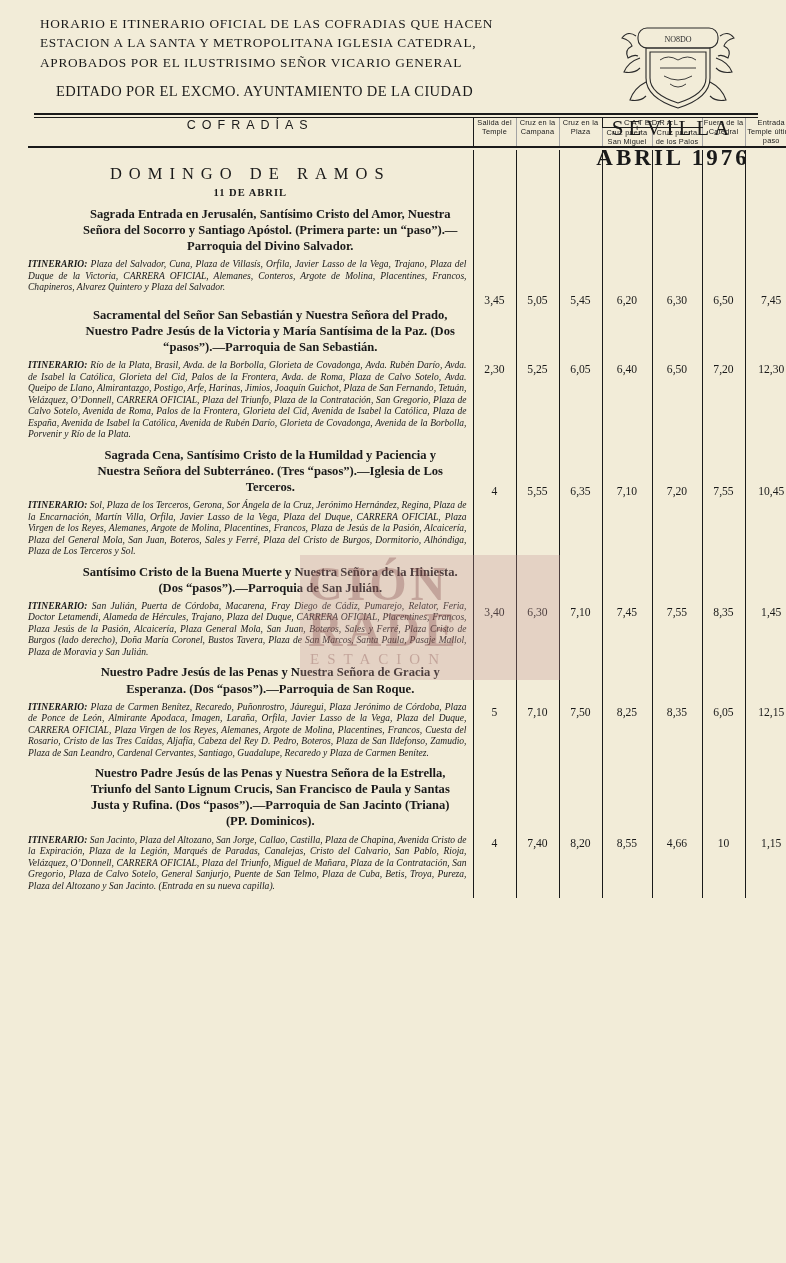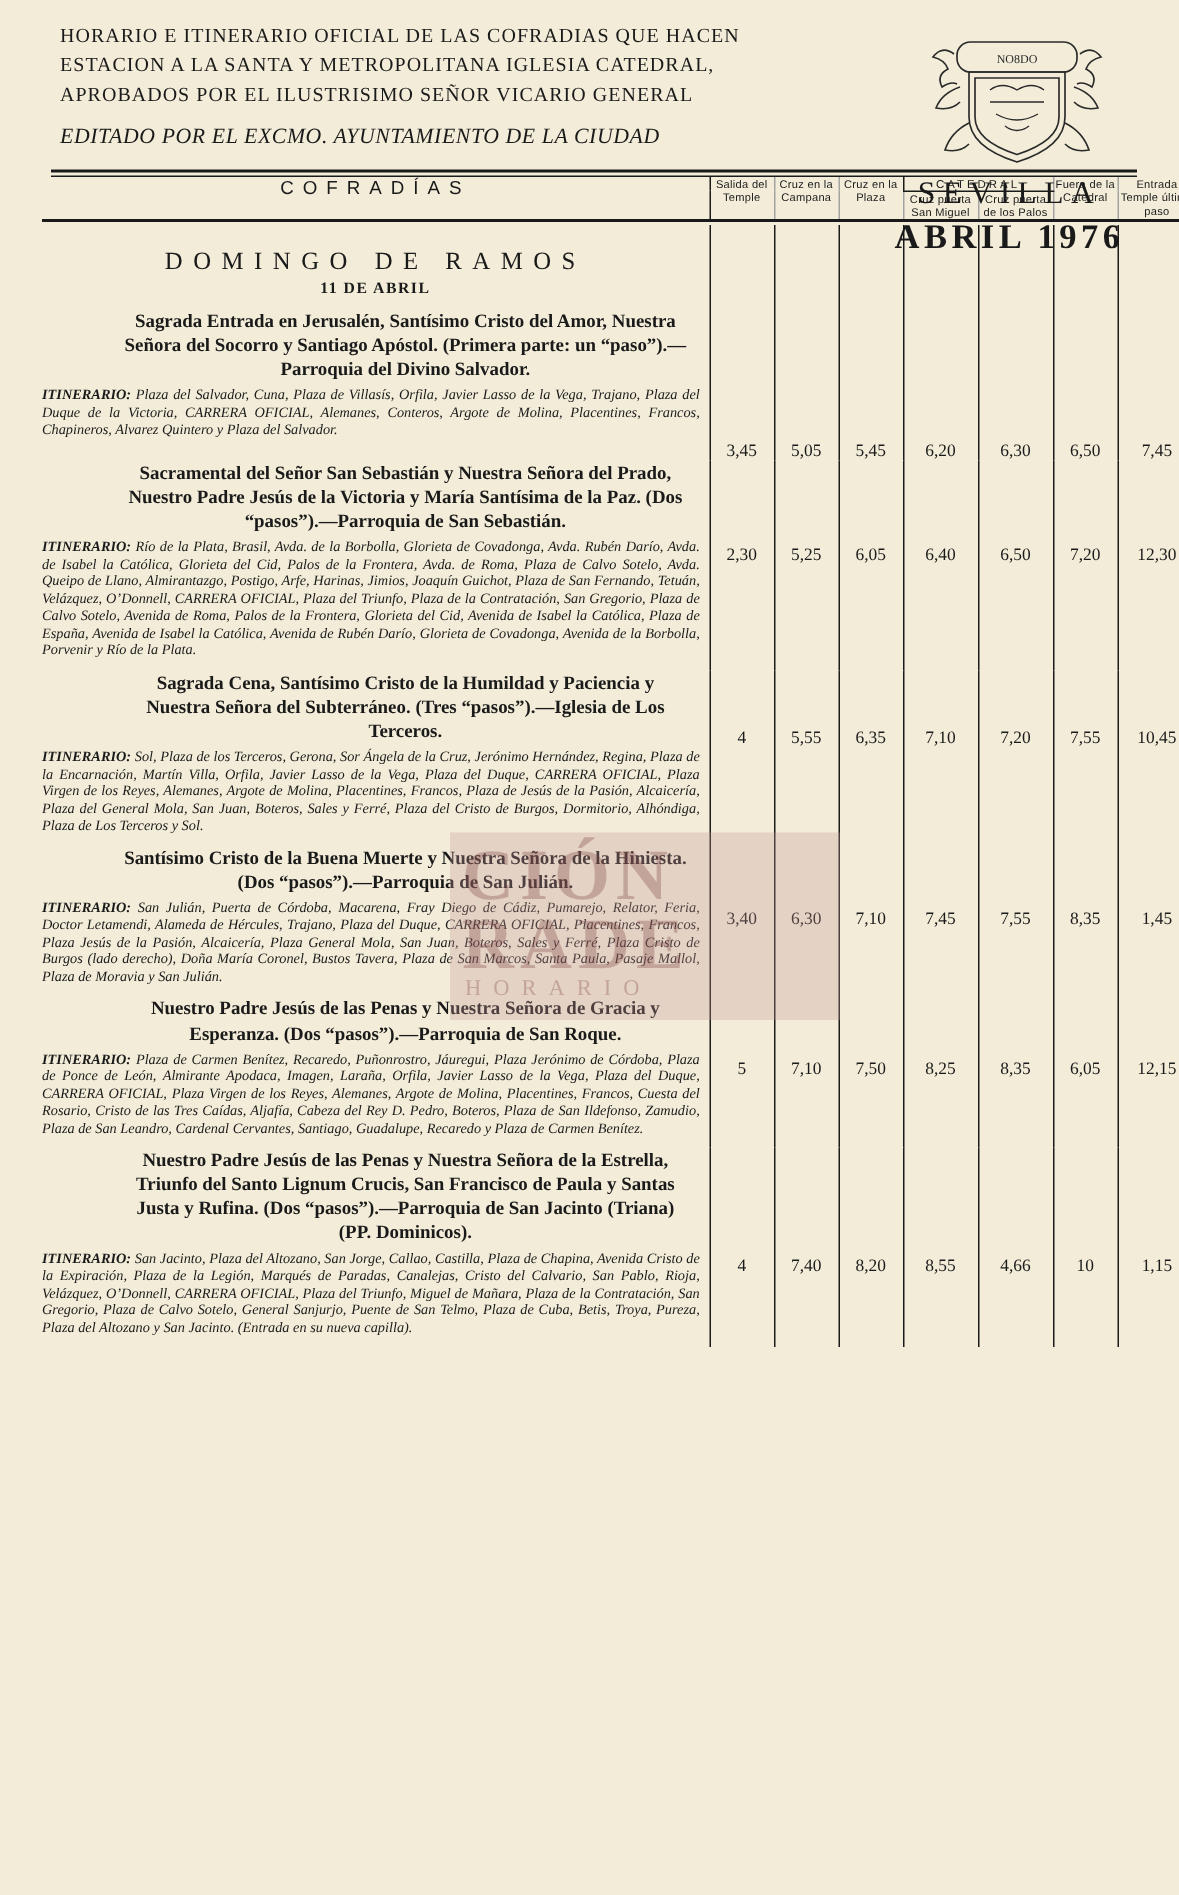--- a/index.html
+++ b/index.html
@@ -62,23 +62,22 @@
     width: 540px;
   }
   .subline {
     font-size: 13.3px;
     letter-spacing: 0.7px;
     line-height: 1.45;
     font-variant: small-caps;
     text-transform: uppercase;
   }
   .edited {
-    margin-left: 12px;
+    margin-left: 28px;
     margin-top: 11px;
-    font-style: italic;
     font-size: 14.5px;
     letter-spacing: 0.4px;
     text-transform: uppercase;
   }
   .city-block {
     position: absolute;
     right: 6px;
     top: 102px;
     text-align: center;
     width: 170px;
@@ -205,21 +204,21 @@
 </head>
 <body>
 
 <div class="page">
 
   <div class="watermark">
     <div class="wm-text">
       <div>CIÓN</div>
       <div>RADE</div>
     </div>
-    <div class="wm-sub">HORARIO</div>
+    <div class="wm-sub">ESTACION</div>
   </div>
 
   <div class="masthead">
 
     <div class="subtitle-block">
       <div class="subline">HORARIO E ITINERARIO OFICIAL DE LAS COFRADIAS QUE HACEN</div>
       <div class="subline">ESTACION A LA SANTA Y METROPOLITANA IGLESIA CATEDRAL,</div>
       <div class="subline">APROBADOS POR EL ILUSTRISIMO SEÑOR VICARIO GENERAL</div>
     </div>
 

